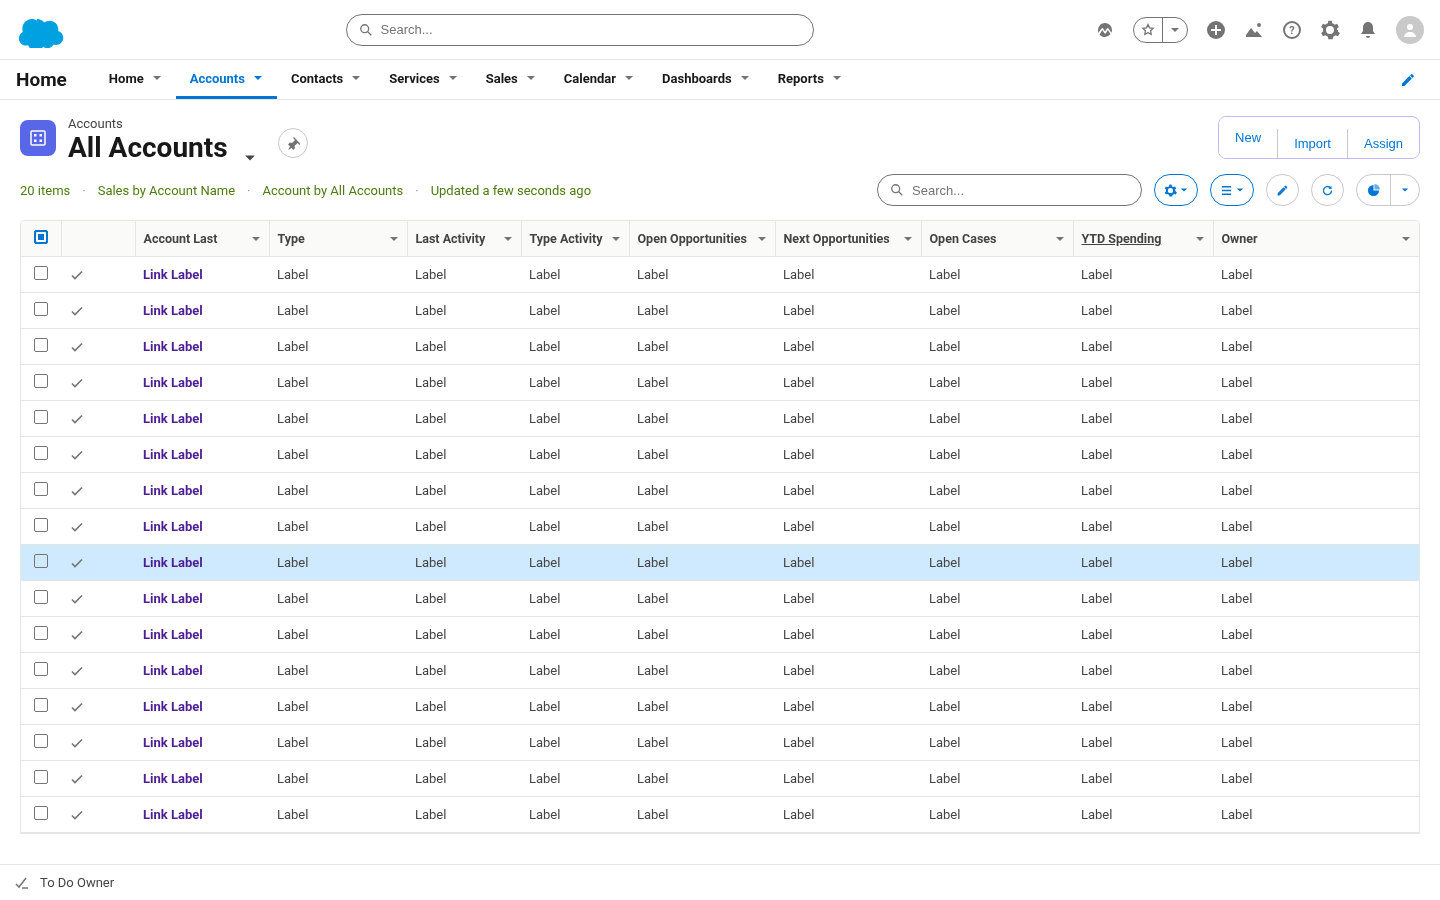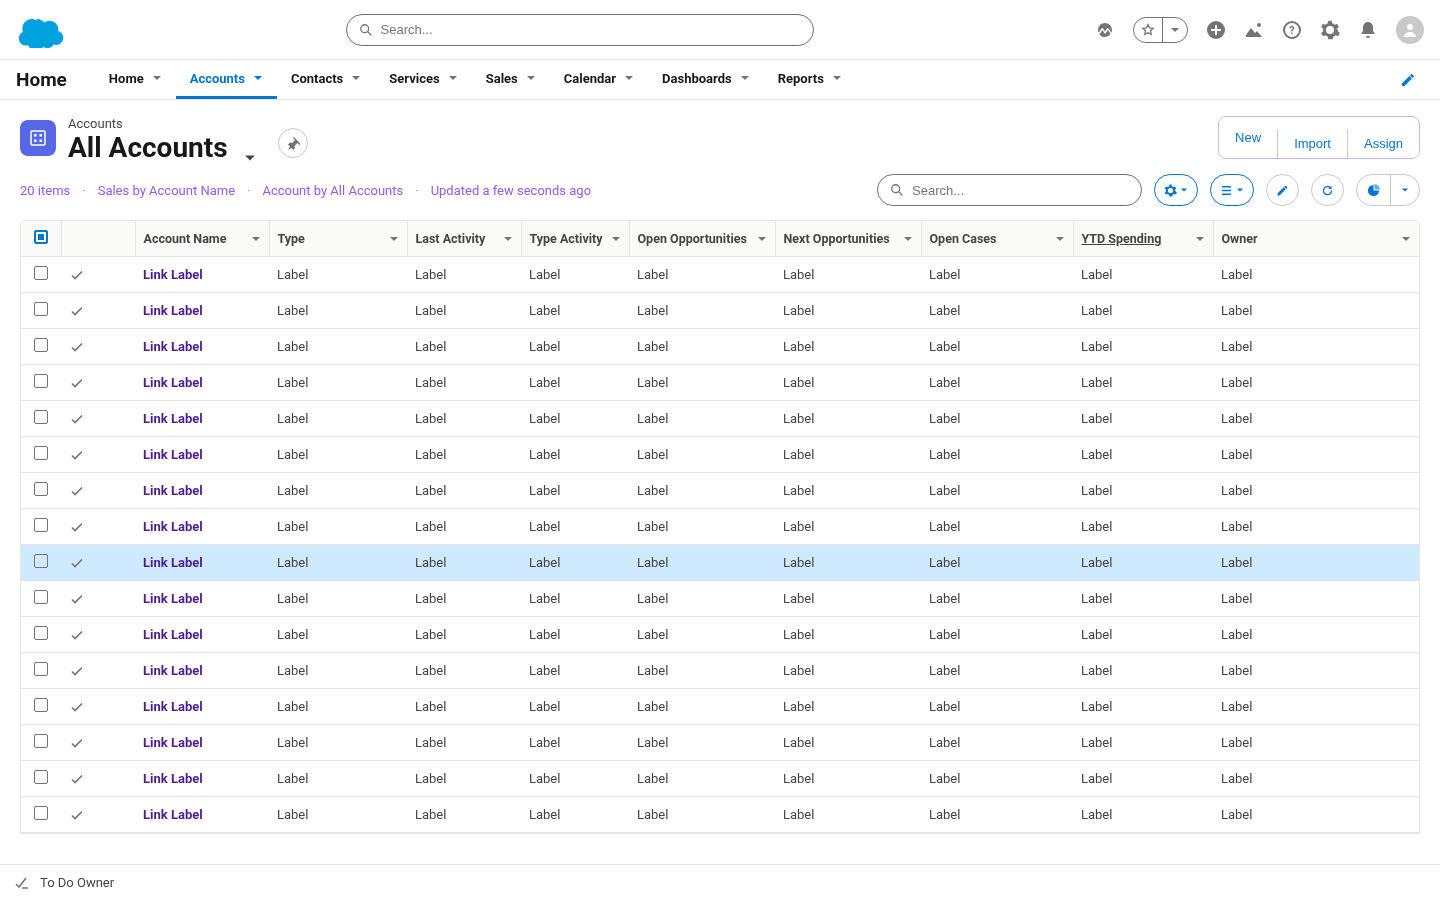--- a/index.html
+++ b/index.html
@@ -39,21 +39,21 @@
 .ph-title { font-size: 28px; font-weight: 700; }
 .ph-caret { font-size: 14px; color: #444; }
 .pin-btn { width: 30px; height: 30px; border: 1px solid #c9c9c9; border-radius: 50%; display: flex; align-items: center; justify-content: center; color: #747474; margin-left: 10px; margin-top: 12px; }
 .ph-actions { display: flex; }
 .btn-group { display: inline-flex; border: 1px solid #c4b5fd; border-radius: 8px; overflow: hidden; }
 .btn-group button { background: #fff; border: none; padding: 7px 16px; font-size: 13px; color: #0176d3; font-weight: 400; cursor: pointer; }
 .btn-group button + button { border-left: 1px solid #c9c9c9; margin-top: 12px; }
 
 
 .meta-row { display: flex; align-items: center; margin-top: 10px; gap: 12px; }
-.meta-text { color: #8b5cf6; font-size: 13px; }
+.meta-text { color: #4d7c0f; font-size: 13px; }
 .meta-sep { color: #999; }
 .meta-spacer { flex: 1; }
 .list-search { width: 265px; height: 32px; border: 1px solid #747474; border-radius: 16px; display: flex; align-items: center; padding: 0 12px; }
 .list-search svg { width: 14px; height: 14px; margin-right: 8px; flex-shrink: 0; color: #747474; }
 .list-search input { border: none; outline: none; flex: 1; font-size: 13px; }
 .round-btn { height: 32px; min-width: 32px; border: 1px solid #c9c9c9; border-radius: 16px; background: #fff; display: inline-flex; align-items: center; justify-content: center; color: #747474; font-size: 12px; padding: 0 9px; gap: 3px; cursor: pointer; }
 .round-btn.active { border-color: #0176d3; color: #0176d3; }
 .round-btn-group { display: inline-flex; border: 1px solid #c9c9c9; border-radius: 16px; overflow: hidden; height: 32px; }
 .round-btn-group .part { display: flex; align-items: center; justify-content: center; padding: 0 10px; color: #0176d3; }
 .round-btn-group .part + .part { border-left: 1px solid #c9c9c9; }
@@ -334,21 +334,21 @@
         </span>
     </div>
   </div>
 
   <div class="table-wrap">
     <table>
       <thead>
         <tr id="thead-row">
             <th class="col-check"><span class="checkbox-sq header"></span></th>
             <th class="col-tick"></th>
-            <th class="col-name"><span>Account Name</span><span class="col-caret">
+            <th class="col-name"><span>Account Last</span><span class="col-caret">
                 <svg width="10" height="10" viewBox="0 0 10 10">
                   <path fill="#747474" d="M1 3l4 4 4-4z"></path>
                 </svg>
               </span></th>
             <th class="col-type"><span>Type</span><span class="col-caret">
                 <svg width="10" height="10" viewBox="0 0 10 10">
                   <path fill="#747474" d="M1 3l4 4 4-4z"></path>
                 </svg>
               </span></th>
             <th class="col-last"><span>Last Activity</span><span class="col-caret">

